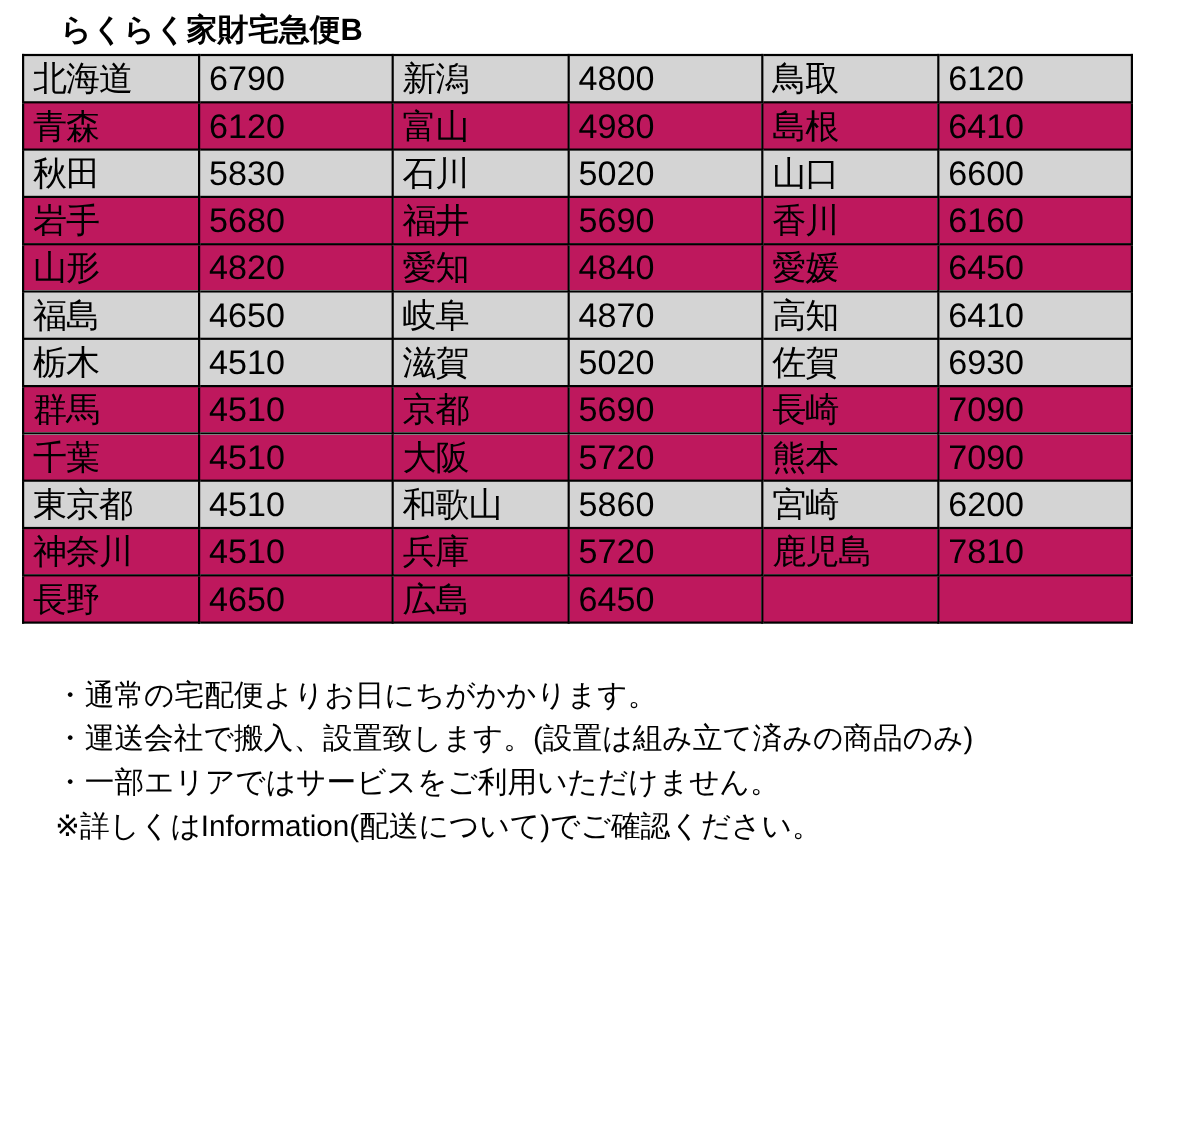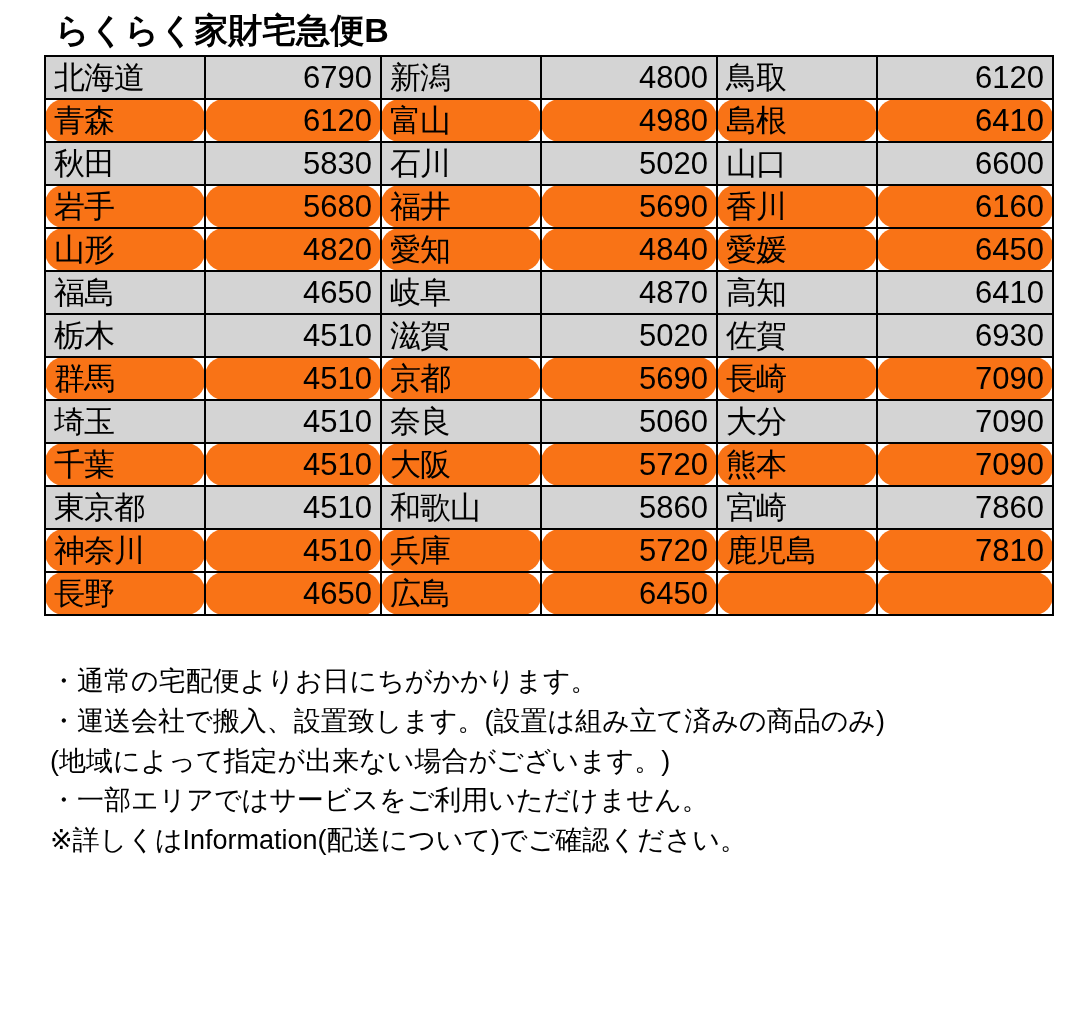--- a/index.html
+++ b/index.html
@@ -15,59 +15,58 @@
     overflow: hidden;
   }
   .page {
     position: relative;
     width: 1080px;
     height: 1031px;
     box-sizing: border-box;
     padding: 8px 0 0 0;
   }
   .title {
-    font-size: 34px;
+    font-size: 28px;
     font-weight: bold;
     margin: 4px 0 6px 55px;
     letter-spacing: 0px;
     line-height: 1.1;
   }
   table.rate-table {
     border-collapse: collapse;
-    margin-left: 44px;
+    margin-left: 20px;
     table-layout: fixed;
   }
   table.rate-table td {
     border: 2px solid #000000;
     height: 41px;
     font-size: 31px;
     padding: 0 8px;
     line-height: 1.0;
     white-space: nowrap;
     overflow: hidden;
   }
   td.pref {
     width: 142px;
     text-align: left;
     letter-spacing: -1px;
   }
   td.price {
     width: 158px;
-    text-align: right;
+    text-align: left;
   }
   td.empty {
     border: none;
     background: transparent;
   }
   tr.shade td {
     background: #d4d4d4;
   }
   tr.plain td {
-    background: #f97316;
-    border-radius: 19px;
+    background: #be185d;
   }
   .notes {
     margin: 46px 0 0 50px;
     font-size: 27px;
     line-height: 1.47;
   }
   .notes div {
     white-space: nowrap;
   }
 </style>
@@ -137,43 +136,35 @@
           <td class="price">6930</td>
         </tr>
         <tr class="plain">
           <td class="pref">群馬</td>
           <td class="price">4510</td>
           <td class="pref">京都</td>
           <td class="price">5690</td>
           <td class="pref">長崎</td>
           <td class="price">7090</td>
         </tr>
-        <tr class="shade">
-          <td class="pref">埼玉</td>
-          <td class="price">4510</td>
-          <td class="pref">奈良</td>
-          <td class="price">5060</td>
-          <td class="pref">大分</td>
-          <td class="price">7090</td>
-        </tr>
         <tr class="plain">
           <td class="pref">千葉</td>
           <td class="price">4510</td>
           <td class="pref">大阪</td>
           <td class="price">5720</td>
           <td class="pref">熊本</td>
           <td class="price">7090</td>
         </tr>
         <tr class="shade">
           <td class="pref">東京都</td>
           <td class="price">4510</td>
           <td class="pref">和歌山</td>
           <td class="price">5860</td>
           <td class="pref">宮崎</td>
-          <td class="price">7860</td>
+          <td class="price">6200</td>
         </tr>
         <tr class="plain">
           <td class="pref">神奈川</td>
           <td class="price">4510</td>
           <td class="pref">兵庫</td>
           <td class="price">5720</td>
           <td class="pref">鹿児島</td>
           <td class="price">7810</td>
         </tr>
         <tr class="plain">
@@ -183,18 +174,17 @@
           <td class="price">6450</td>
           <td class="empty"></td>
           <td class="empty"></td>
         </tr>
       </tbody>
   </table>
 
   <div class="notes">
       <div>・通常の宅配便よりお日にちがかかります。</div>
       <div>・運送会社で搬入、設置致します。(設置は組み立て済みの商品のみ)</div>
-      <div>(地域によって指定が出来ない場合がございます。)</div>
       <div>・一部エリアではサービスをご利用いただけません。</div>
       <div>※詳しくはInformation(配送について)でご確認ください。</div>
     </div>
 
 </div>
 
 </body></html>

